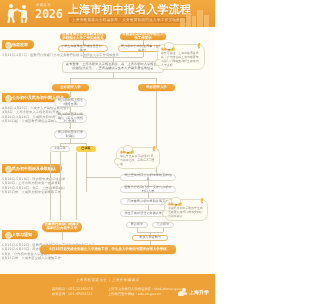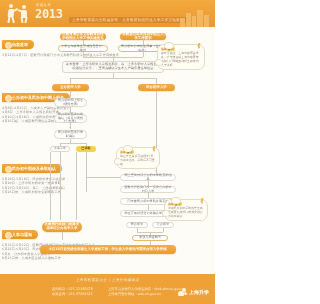--- a/index.html
+++ b/index.html
@@ -167,21 +167,22 @@
       <i class="hdr-person p1-leg-a"></i>
         <i class="hdr-person p1-leg-b"></i>
       <i class="hdr-person p1-arm"></i>
       <i class="hdr-person p2-head"></i>
         <i class="hdr-person p2-body"></i>
       <i class="hdr-person p2-leg-a"></i>
         <i class="hdr-person p2-leg-b"></i>
       <i class="hdr-person p2-arm"></i>
     </div>
     <div class="hdr-kicker">权威发布</div>
-    <div class="hdr-year">2013</div>
+    <div class="hdr-year">2026</div>
+    <div class="hdr-title">上海市初中报名入学流程</div>
     <div class="hdr-sub">上海市教育委员会权威发布 · 义务教育阶段招生入学工作实施意见</div>
     <div class="hdr-buildings">
       <i class="bld b1"></i>
         <i class="bld b2"></i>
         <i class="bld b3"></i>
       <i class="bld b4"></i>
         <i class="bld b5"></i>
     </div>
   </div>
 

